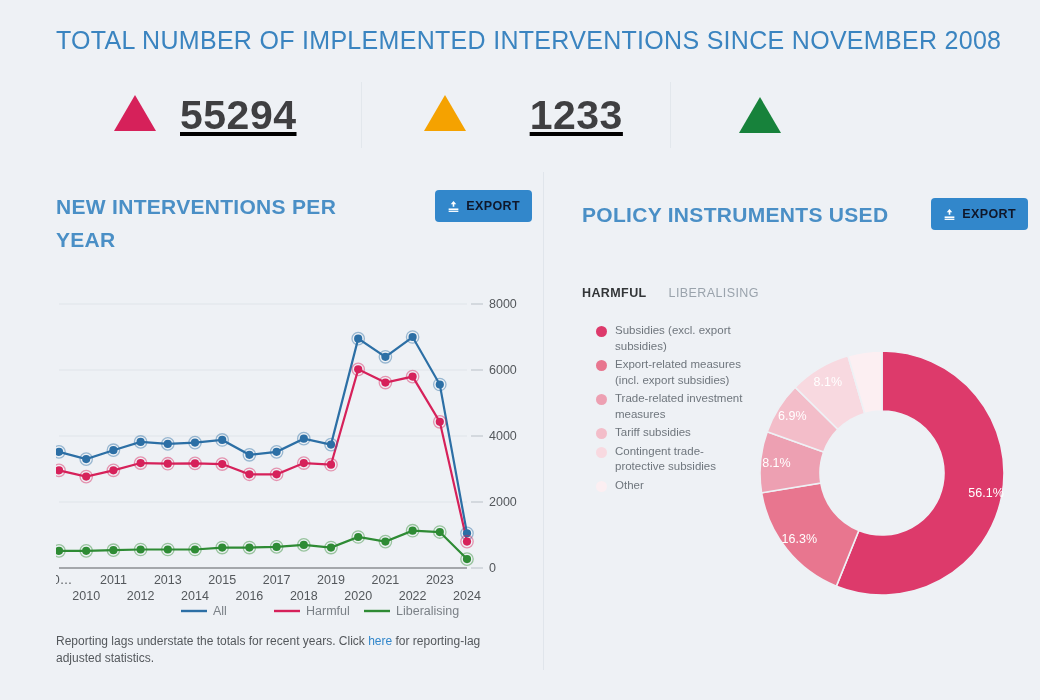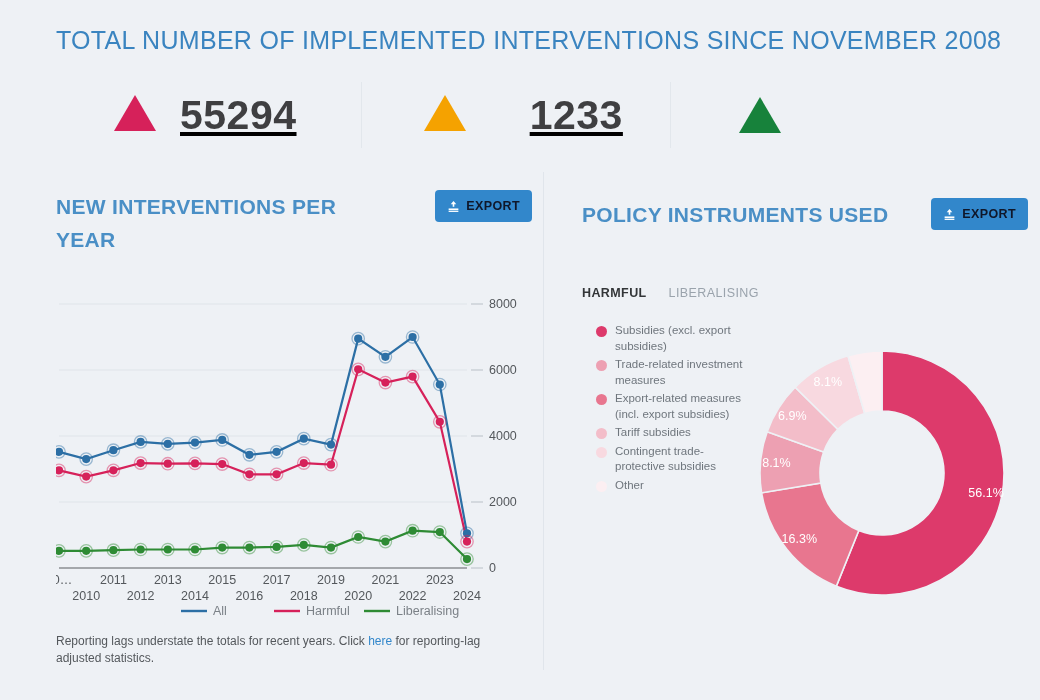--- a/index.html
+++ b/index.html
@@ -306,26 +306,26 @@
       <div class="tab">LIBERALISING</div>
     </div>
 
     <div class="donut-wrap">
       <div class="legend" id="donut-legend">
           <div class="legend-item">
             <span class="legend-dot" style="background: rgb(221, 58, 107);"></span>
             <span class="legend-label">Subsidies (excl. export subsidies)</span>
           </div>
           <div class="legend-item">
+            <span class="legend-dot" style="background: rgb(232, 118, 143);"></span>
+            <span class="legend-label">Export-related measures (incl. export subsidies)</span>
+          </div>
+          <div class="legend-item">
             <span class="legend-dot" style="background: rgb(237, 160, 178);"></span>
             <span class="legend-label">Trade-related investment measures</span>
-          </div>
-          <div class="legend-item">
-            <span class="legend-dot" style="background: rgb(232, 118, 143);"></span>
-            <span class="legend-label">Export-related measures (incl. export subsidies)</span>
           </div>
           <div class="legend-item">
             <span class="legend-dot" style="background: rgb(243, 189, 201);"></span>
             <span class="legend-label">Tariff subsidies</span>
           </div>
           <div class="legend-item">
             <span class="legend-dot" style="background: rgb(248, 217, 224);"></span>
             <span class="legend-label">Contingent trade-protective subsidies</span>
           </div>
           <div class="legend-item">

